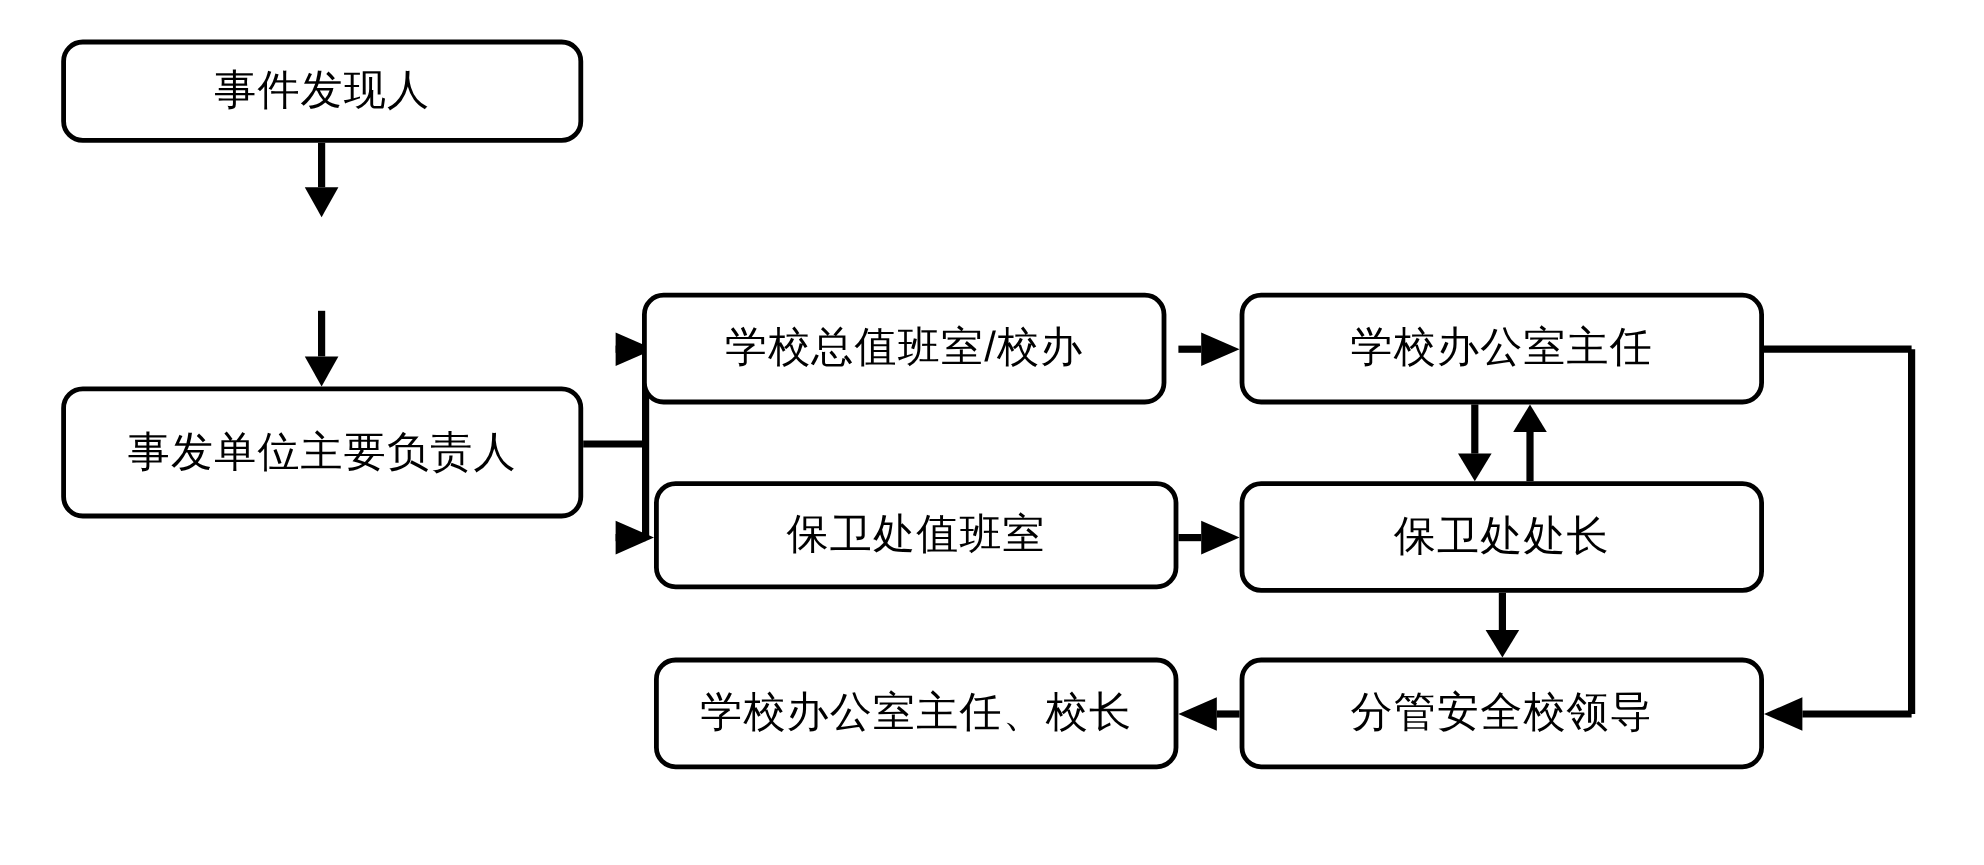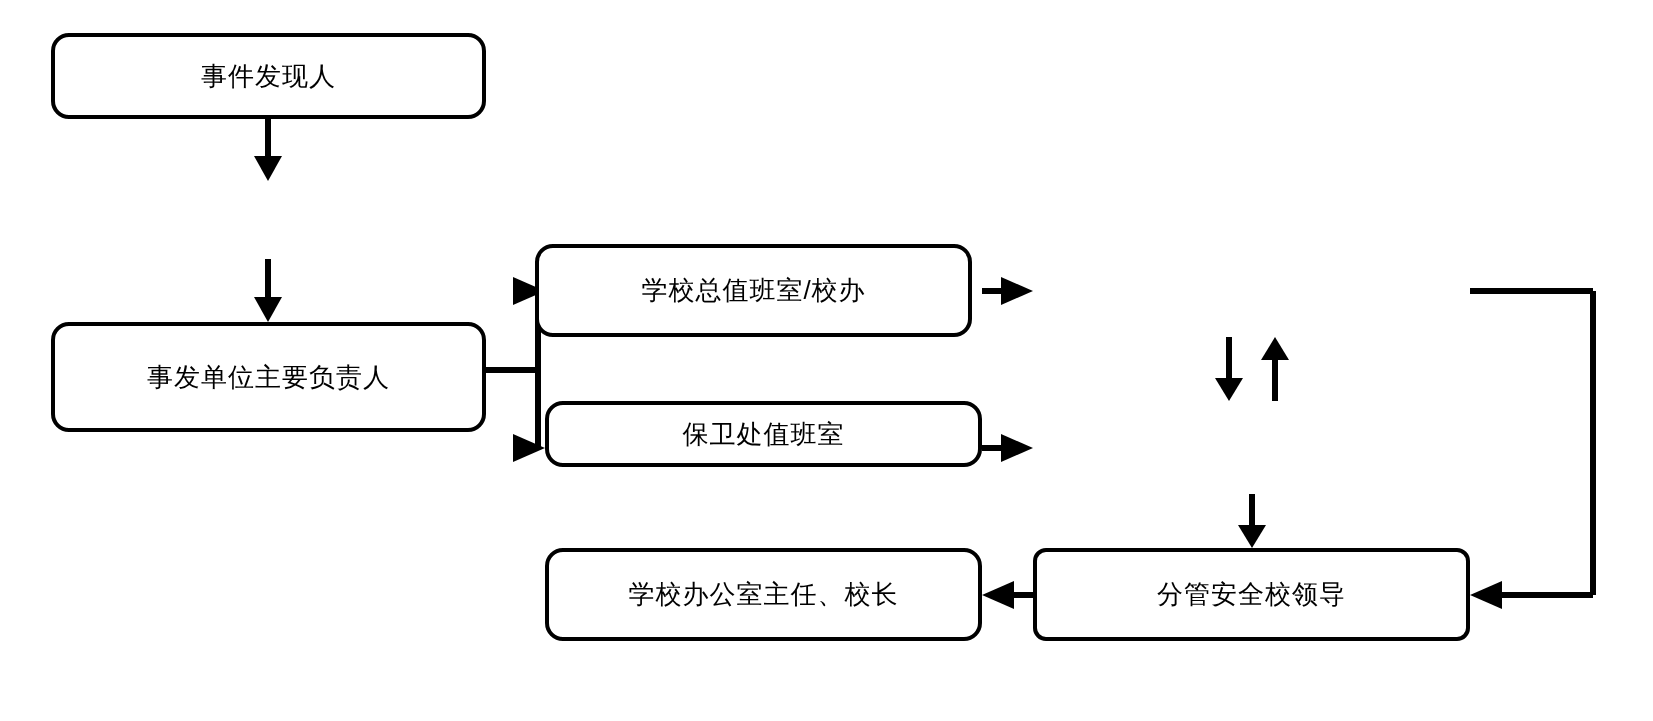--- a/index.html
+++ b/index.html
@@ -31,21 +31,21 @@
     background: #ffffff;
     border: 4px solid #000000;
     border-radius: 18px;
     display: flex;
     align-items: center;
     justify-content: center;
     z-index: 2;
   }
   .node-label {
     color: #000000;
-    font-size: 26px;
+    font-size: 35px;
     line-height: 1.1;
     letter-spacing: 1px;
     white-space: nowrap;
     text-align: left;
   }
 </style>
 </head>
 <body>
 
 <div id="canvas">
@@ -140,27 +140,33 @@
 
 
   <div class="node" style="left:51px; top:322px; width:435px; height:110px;">
     <span class="node-label">事发单位主要负责人</span>
   </div>
 
   <div class="node" style="left:535px; top:244px; width:437px; height:93px;">
     <span class="node-label">学校总值班室/校办</span>
   </div>
 
-  <div class="node" style="left:545px; top:401px; width:437px; height:66px;">
+  <div class="node" style="left:545px; top:401px; width:437px; height:90px;">
     <span class="node-label">保卫处值班室</span>
   </div>
 
+  <div class="node" style="left:1033px; top:244px; width:437px; height:93px;">
+    <span class="node-label">学校办公室主任</span>
+  </div>
 
+  <div class="node" style="left:1033px; top:401px; width:437px; height:93px;">
+    <span class="node-label">保卫处处长</span>
+  </div>
 
   <div class="node" style="left:545px; top:548px; width:437px; height:93px;">
     <span class="node-label">学校办公室主任、校长</span>
   </div>
 
-  <div class="node" style="left:1033px; top:548px; width:437px; height:93px;border-radius:13px;">
+  <div class="node" style="left:1033px; top:548px; width:437px; height:93px;">
     <span class="node-label">分管安全校领导</span>
   </div>
 
 </div>
 
 </body></html>

